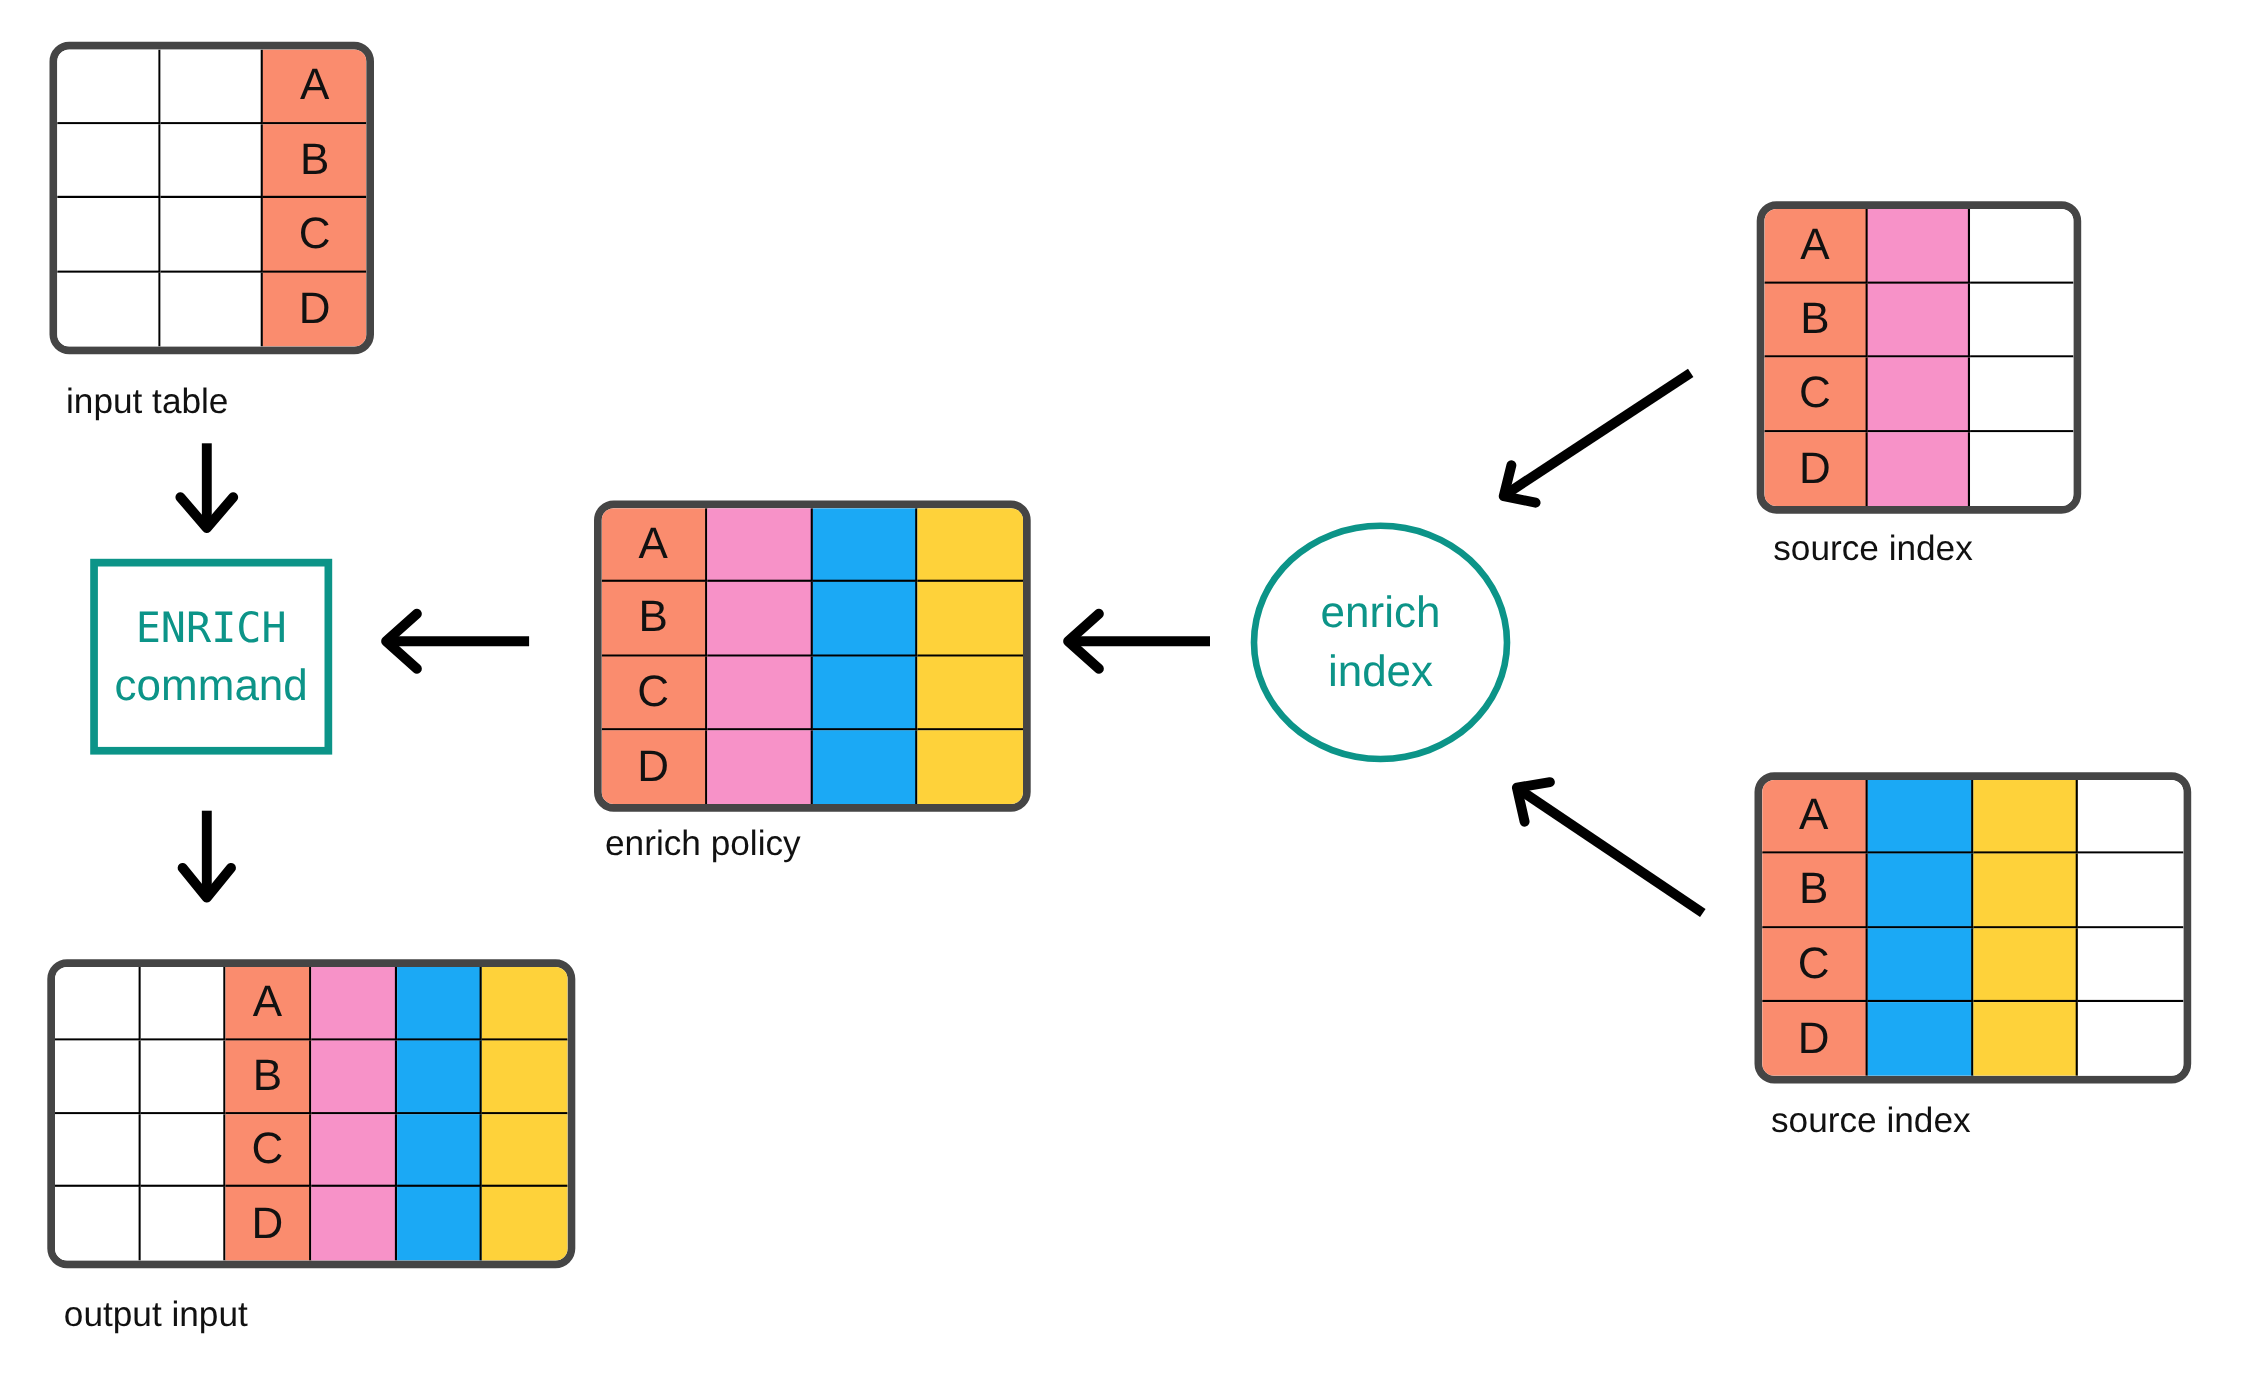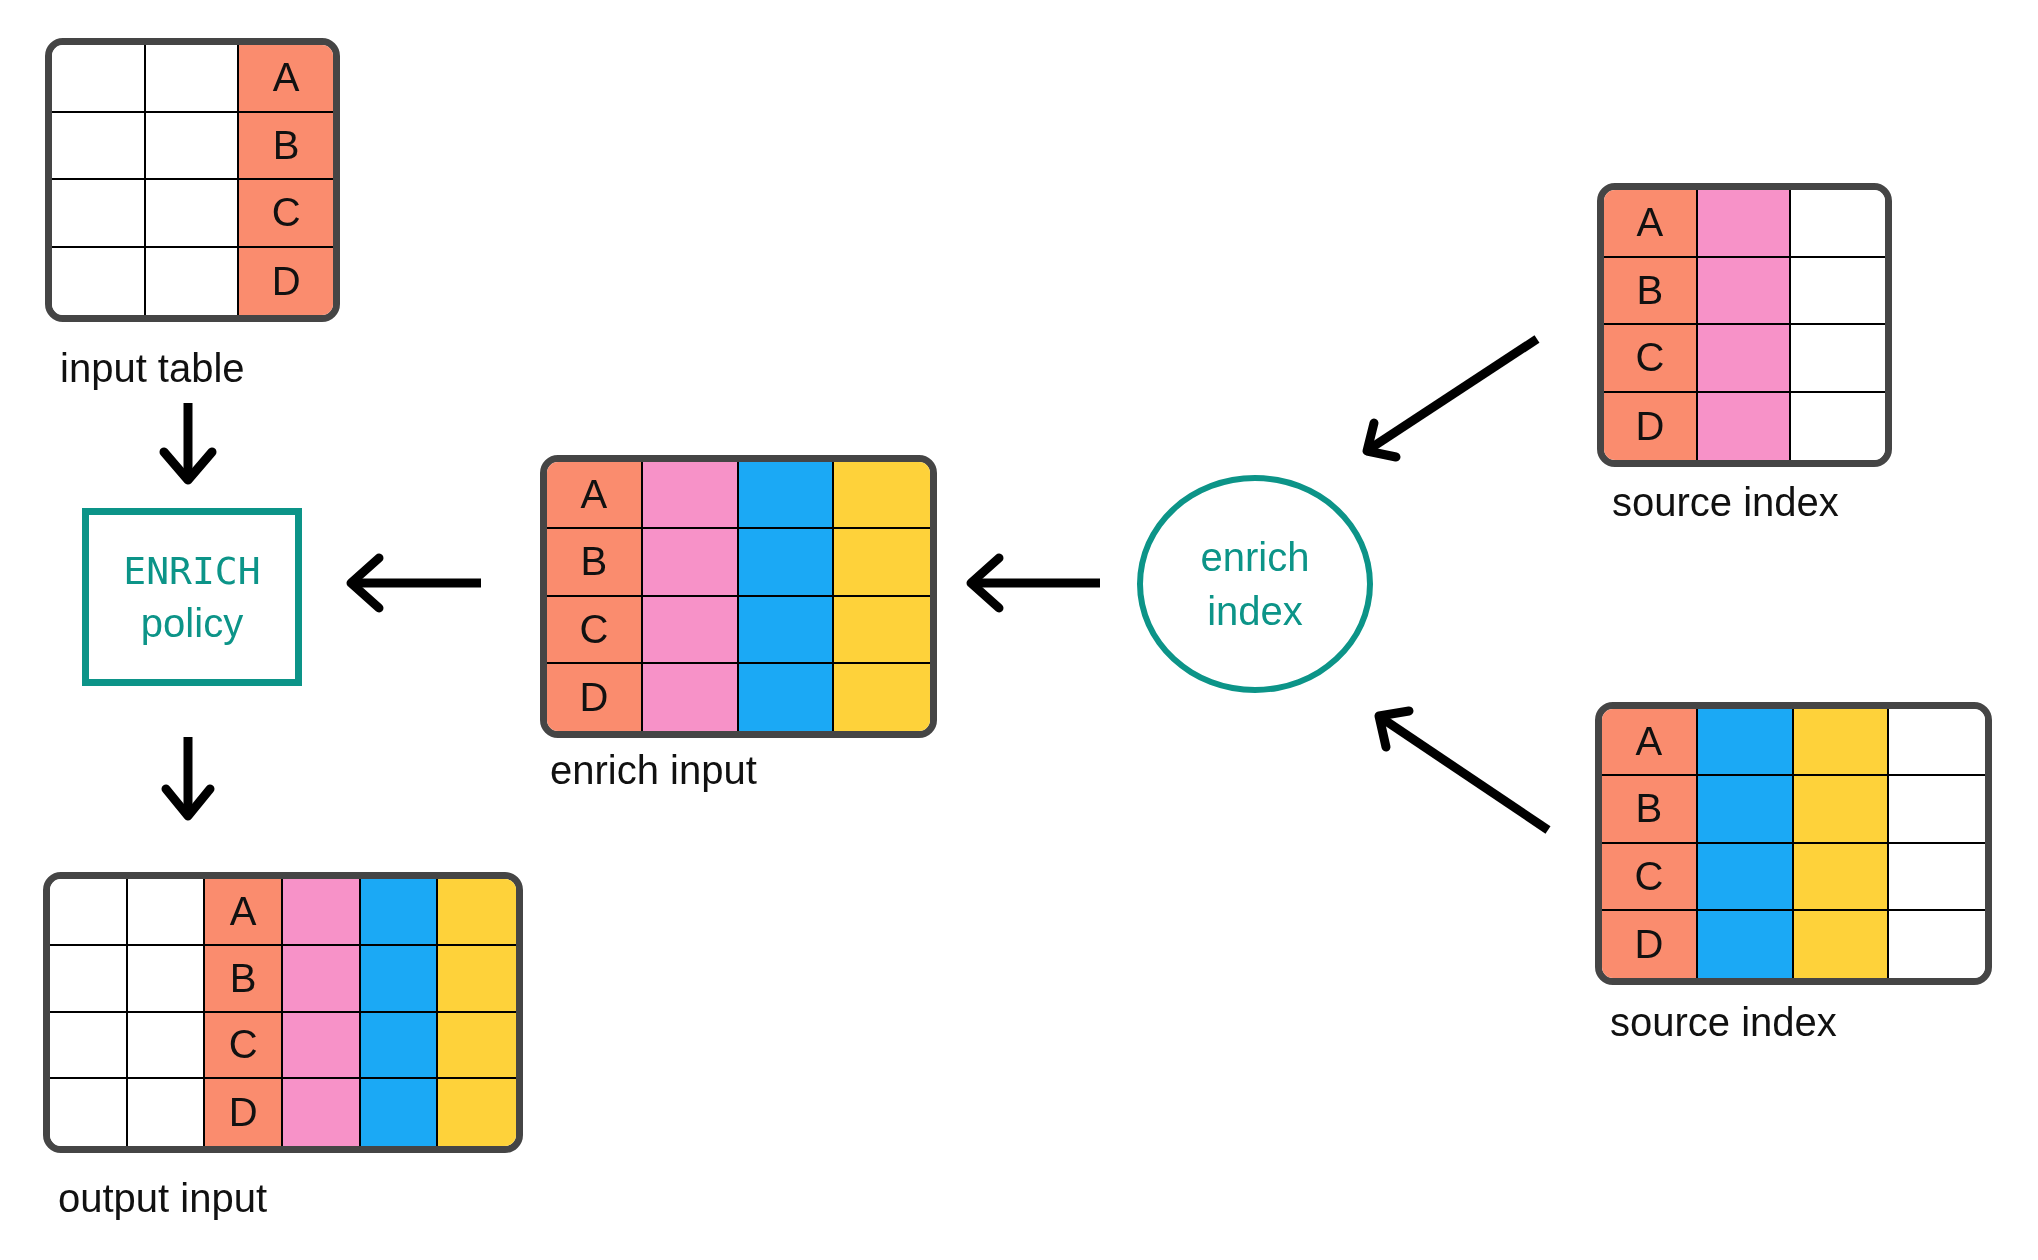--- a/index.html
+++ b/index.html
@@ -42,21 +42,21 @@
   .cell {
     box-sizing: border-box;
     display: flex;
     align-items: center;
     justify-content: center;
     font-size: 40px;
     color: var(--c-text, #111);
   }
   .lbl {
     position: absolute;
-    font-size: 40px;
+    font-size: 32px;
     color: var(--c-text, #111);
     white-space: nowrap;
   }
   .cmd-box {
     position: absolute;
     left: 82px; top: 508px;
     width: 220px; height: 178px;
     box-sizing: border-box;
     border: 7px solid var(--c-teal, #0C9488);
     background: var(--c-white, #fff);
@@ -137,21 +137,21 @@
       <div class="cell" style="background: rgb(255, 255, 255); border-right: 2px solid rgb(0, 0, 0); border-bottom: 2px solid rgb(0, 0, 0);"></div>
       <div class="cell" style="background: rgb(250, 140, 110); border-bottom: 2px solid rgb(0, 0, 0);">C</div>
       <div class="cell" style="background: rgb(255, 255, 255); border-right: 2px solid rgb(0, 0, 0);"></div>
       <div class="cell" style="background: rgb(255, 255, 255); border-right: 2px solid rgb(0, 0, 0);"></div>
       <div class="cell" style="background: rgb(250, 140, 110);">D</div>
     </div>
   <div class="lbl" style="left:60px; top:346px;">input table</div>
 
   <div class="cmd-box">
     <div class="cmd-line1">ENRICH</div>
-    <div class="cmd-line2">policy</div>
+    <div class="cmd-line2">command</div>
   </div>
 
   <div class="tbl" style="left: 43px; top: 872px; width: 480px; height: 281px; grid-template-columns: repeat(6, 1fr); grid-template-rows: repeat(4, 1fr);">
       <div class="cell" style="background: rgb(255, 255, 255); border-right: 2px solid rgb(0, 0, 0); border-bottom: 2px solid rgb(0, 0, 0);"></div>
       <div class="cell" style="background: rgb(255, 255, 255); border-right: 2px solid rgb(0, 0, 0); border-bottom: 2px solid rgb(0, 0, 0);"></div>
       <div class="cell" style="background: rgb(250, 140, 110); border-right: 2px solid rgb(0, 0, 0); border-bottom: 2px solid rgb(0, 0, 0);">A</div>
       <div class="cell" style="background: rgb(247, 146, 200); border-right: 2px solid rgb(0, 0, 0); border-bottom: 2px solid rgb(0, 0, 0);"></div>
       <div class="cell" style="background: rgb(27, 169, 245); border-right: 2px solid rgb(0, 0, 0); border-bottom: 2px solid rgb(0, 0, 0);"></div>
       <div class="cell" style="background: rgb(254, 210, 58); border-bottom: 2px solid rgb(0, 0, 0);"></div>
       <div class="cell" style="background: rgb(255, 255, 255); border-right: 2px solid rgb(0, 0, 0); border-bottom: 2px solid rgb(0, 0, 0);"></div>
@@ -186,21 +186,21 @@
       <div class="cell" style="background: rgb(254, 210, 58); border-bottom: 2px solid rgb(0, 0, 0);"></div>
       <div class="cell" style="background: rgb(250, 140, 110); border-right: 2px solid rgb(0, 0, 0); border-bottom: 2px solid rgb(0, 0, 0);">C</div>
       <div class="cell" style="background: rgb(247, 146, 200); border-right: 2px solid rgb(0, 0, 0); border-bottom: 2px solid rgb(0, 0, 0);"></div>
       <div class="cell" style="background: rgb(27, 169, 245); border-right: 2px solid rgb(0, 0, 0); border-bottom: 2px solid rgb(0, 0, 0);"></div>
       <div class="cell" style="background: rgb(254, 210, 58); border-bottom: 2px solid rgb(0, 0, 0);"></div>
       <div class="cell" style="background: rgb(250, 140, 110); border-right: 2px solid rgb(0, 0, 0);">D</div>
       <div class="cell" style="background: rgb(247, 146, 200); border-right: 2px solid rgb(0, 0, 0);"></div>
       <div class="cell" style="background: rgb(27, 169, 245); border-right: 2px solid rgb(0, 0, 0);"></div>
       <div class="cell" style="background: rgb(254, 210, 58);"></div>
     </div>
-  <div class="lbl" style="left:550px; top:748px;">enrich input</div>
+  <div class="lbl" style="left:550px; top:748px;">enrich policy</div>
 
   <div class="policy-circle">
     <div>enrich</div>
     <div>index</div>
   </div>
 
   <div class="tbl" style="left: 1597px; top: 183px; width: 295px; height: 284px; grid-template-columns: repeat(3, 1fr); grid-template-rows: repeat(4, 1fr);">
       <div class="cell" style="background: rgb(250, 140, 110); border-right: 2px solid rgb(0, 0, 0); border-bottom: 2px solid rgb(0, 0, 0);">A</div>
       <div class="cell" style="background: rgb(247, 146, 200); border-right: 2px solid rgb(0, 0, 0); border-bottom: 2px solid rgb(0, 0, 0);"></div>
       <div class="cell" style="background: rgb(255, 255, 255); border-bottom: 2px solid rgb(0, 0, 0);"></div>

